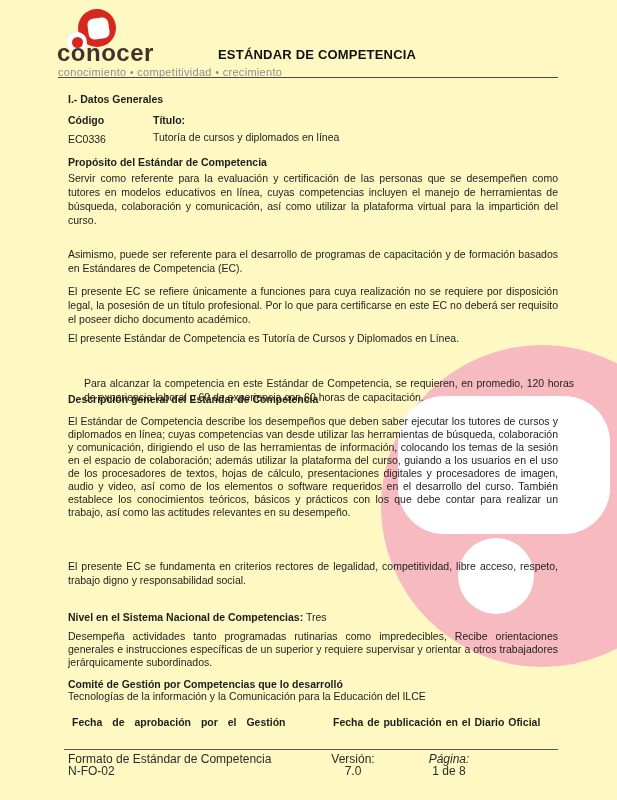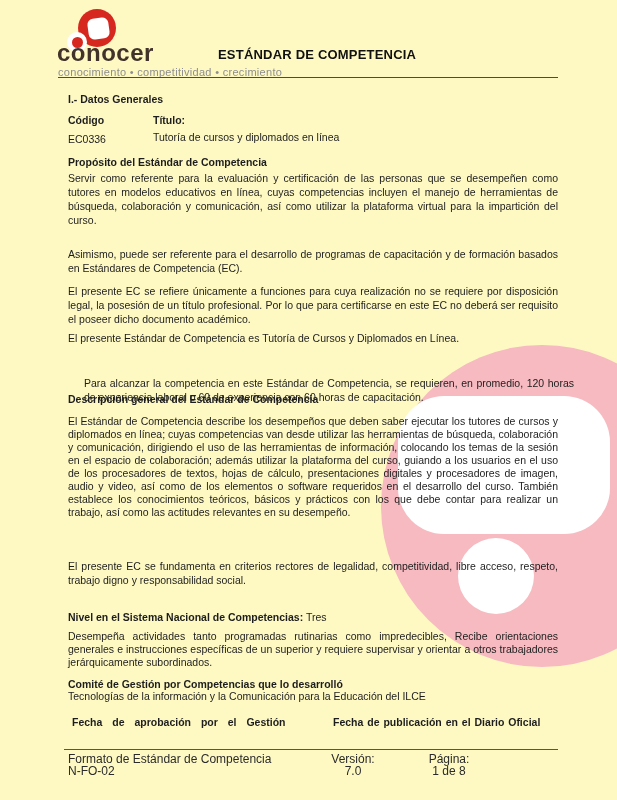--- a/index.html
+++ b/index.html
@@ -107,17 +107,17 @@
 
   <div class="fecha fecha-apr">Fecha de aprobación por el Gestión</div>
   <div class="fecha fecha-pub">Fecha de publicación en el Diario Oficial</div>
 
   <div class="rule rule-footer"></div>
   <div>
     <div class="foot" style="left:68px; top:754px;">Formato de Estándar de Competencia</div>
     <div class="foot" style="left:68px; top:766px;">N-FO-02</div>
     <div class="foot foot-center" style="left:323px; top:754px; width:60px;">Versión:</div>
     <div class="foot foot-center" style="left:323px; top:766px; width:60px;">7.0</div>
-    <div class="foot foot-center" style="left:424px; top:754px; width:50px;">Página:</div>
+    <div class="foot foot-center" style="left:424px; top:754px; width:50px;font-style:italic;">Página:</div>
     <div class="foot foot-center" style="left:424px; top:766px; width:50px;">1 de 8</div>
   </div>
 
 </div>
 
 </body></html>

